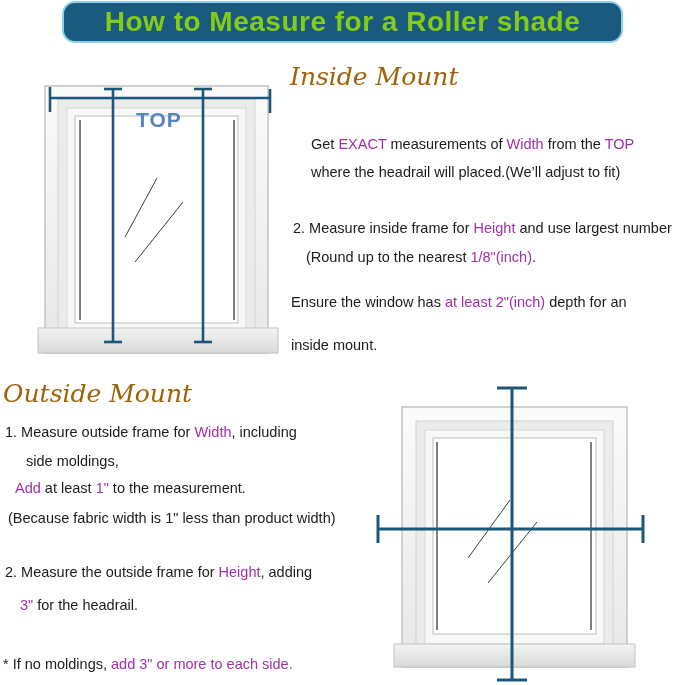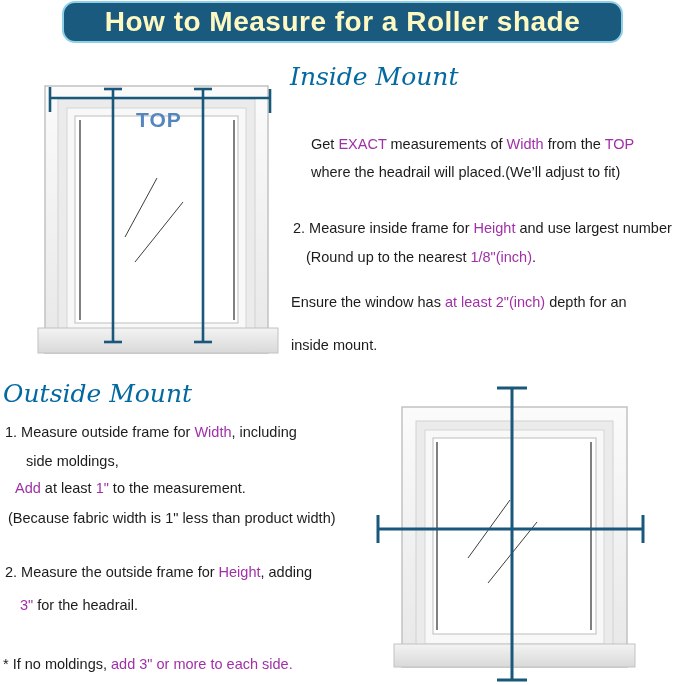--- a/index.html
+++ b/index.html
@@ -7,26 +7,26 @@
     position:relative;width:679px;height:685px;background:#ffffff;
     overflow:hidden;font-family:"Liberation Sans",sans-serif;
   }
   
   .banner{
     position:absolute;left:62px;top:1px;width:561px;height:42px;
     background:#1A5A7E;border:2px solid #8ED1E6;border-radius:13px;
     box-sizing:border-box;display:flex;align-items:center;justify-content:center;
   }
   .banner span{
-    color:#fef9c3;font-size:28px;font-weight:bold;letter-spacing:0.5px;
+    color:#84cc16;font-size:28px;font-weight:bold;letter-spacing:0.5px;
     font-family:"Liberation Sans",sans-serif;white-space:nowrap;
   }
   
   .mount-heading{
-    position:absolute;margin:0;color:#0369a1;font-family:"DejaVu Serif","Liberation Serif",serif;
+    position:absolute;margin:0;color:#a16207;font-family:"DejaVu Serif","Liberation Serif",serif;
     font-style:italic;font-weight:500;font-size:25px;white-space:nowrap;
   }
   .h-inside{left:290px;top:62px;}
   .h-outside{left:3px;top:379px;}
   
   .line{
     position:absolute;font-size:14.5px;color:#1c1c1c;white-space:nowrap;
     font-family:"Liberation Sans",sans-serif;
   }
   .line .accent{color:#A12FA8;}

